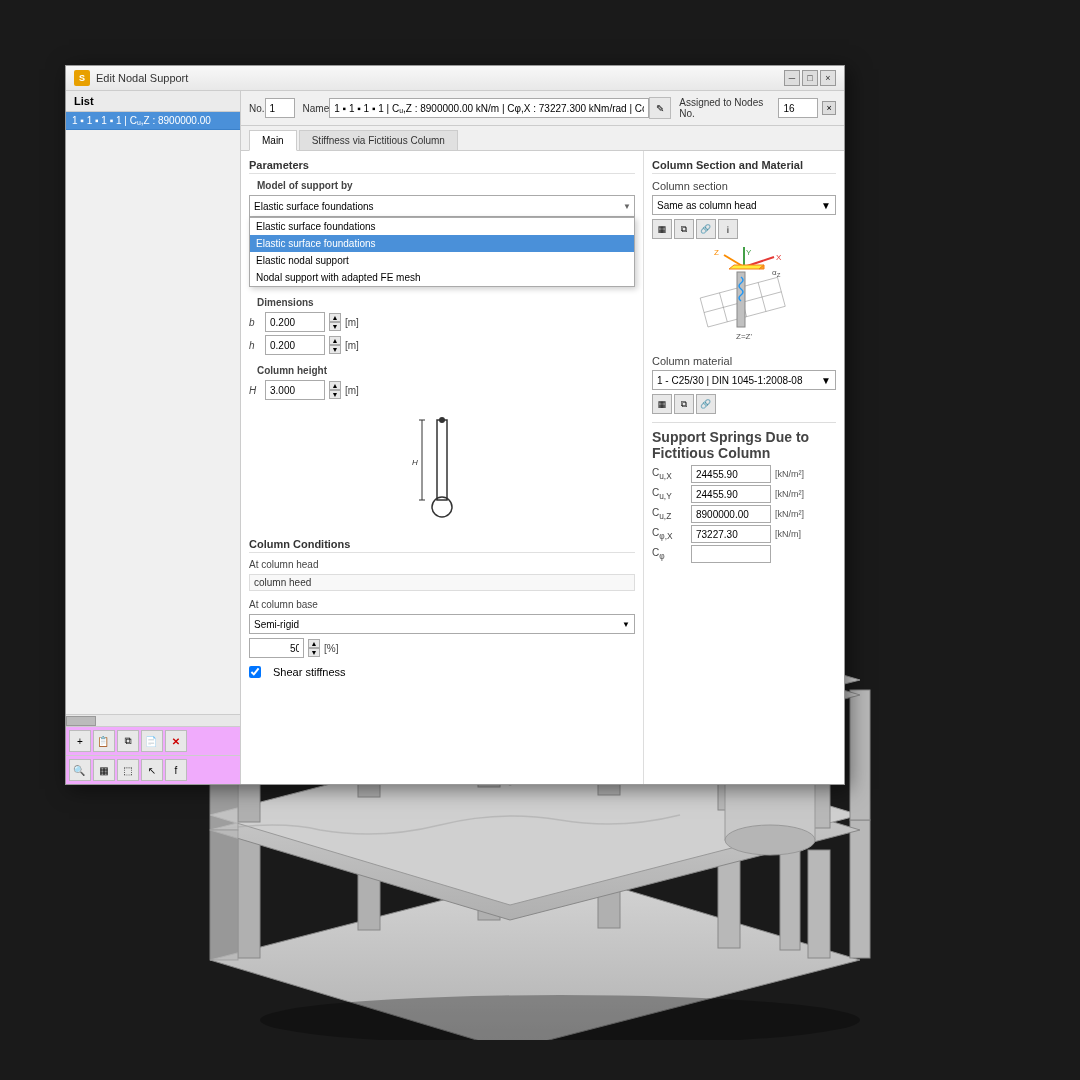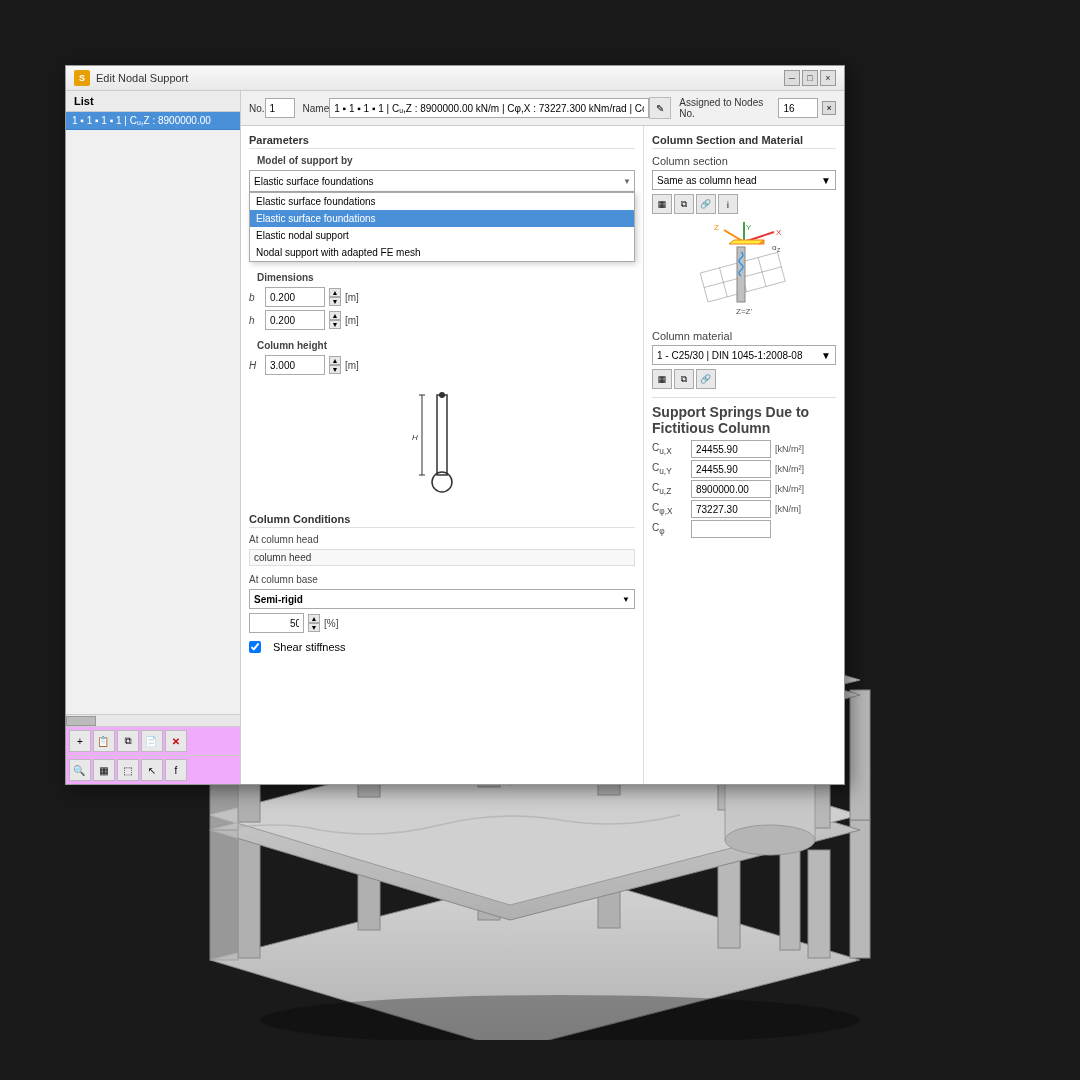--- a/index.html
+++ b/index.html
@@ -615,20 +615,24 @@
           <input class="input-field large" value="1 ▪ 1 ▪ 1 ▪ 1 | Cᵤ,Z : 8900000.00 kN/m | Cφ,X : 73227.300 kNm/rad | Cφ,Y : 73227.300" readonly="" style="">
           <div class="list-toolbar-btn">✎</div>
         </div>
         <div class="assigned-group">
           <span class="field-label-small">Assigned to Nodes No.</span>
           <input class="input-field" style="width: 40px;" value="16" readonly="">
           <div class="close-x-btn">×</div>
         </div>
       </div>
 
+      <div class="tabs-row">
+        <div class="tab active">Main</div>
+        <div class="tab">Stiffness via Fictitious Column</div>
+      </div>
 
       <div class="content-area">
         <div class="two-column-layout">
 
           <div class="left-content">
             <div class="section-title">Parameters</div>
 
             <div class="param-group">
               <div class="param-title">Model of support by</div>
               <div class="dropdown-container">
@@ -699,21 +703,21 @@
             </div>
 
             <div class="conditions-section">
               <div class="section-title">Column Conditions</div>
               <div class="at-column-label">At column head</div>
               <div class="at-column-value">column heed</div>
 
               <div class="at-base-section">
                 <div class="at-column-label">At column base</div>
                 <div class="base-dropdown">
-                  <div style="border:1px solid #aaa; background:white; padding:2px 20px 2px 4px; font-size:10px; height:20px; display:flex; align-items:center; flex:1; position:relative;font-weight:bold;">
+                  <div style="border:1px solid #aaa; background:white; padding:2px 20px 2px 4px; font-size:10px; height:20px; display:flex; align-items:center; flex:1; position:relative;">
                     <span>Semi-rigid</span>
                     <span style="position:absolute; right:4px; font-size:8px;">▼</span>
                   </div>
                 </div>
                 <div class="semicolon-row">
                   <input class="dim-input" value="50.00" style="width: 55px; padding-left: 40px;">
                   <div class="spin-btn">
                     <div class="spin-up">▲</div>
                     <div class="spin-down">▼</div>
                   </div>

